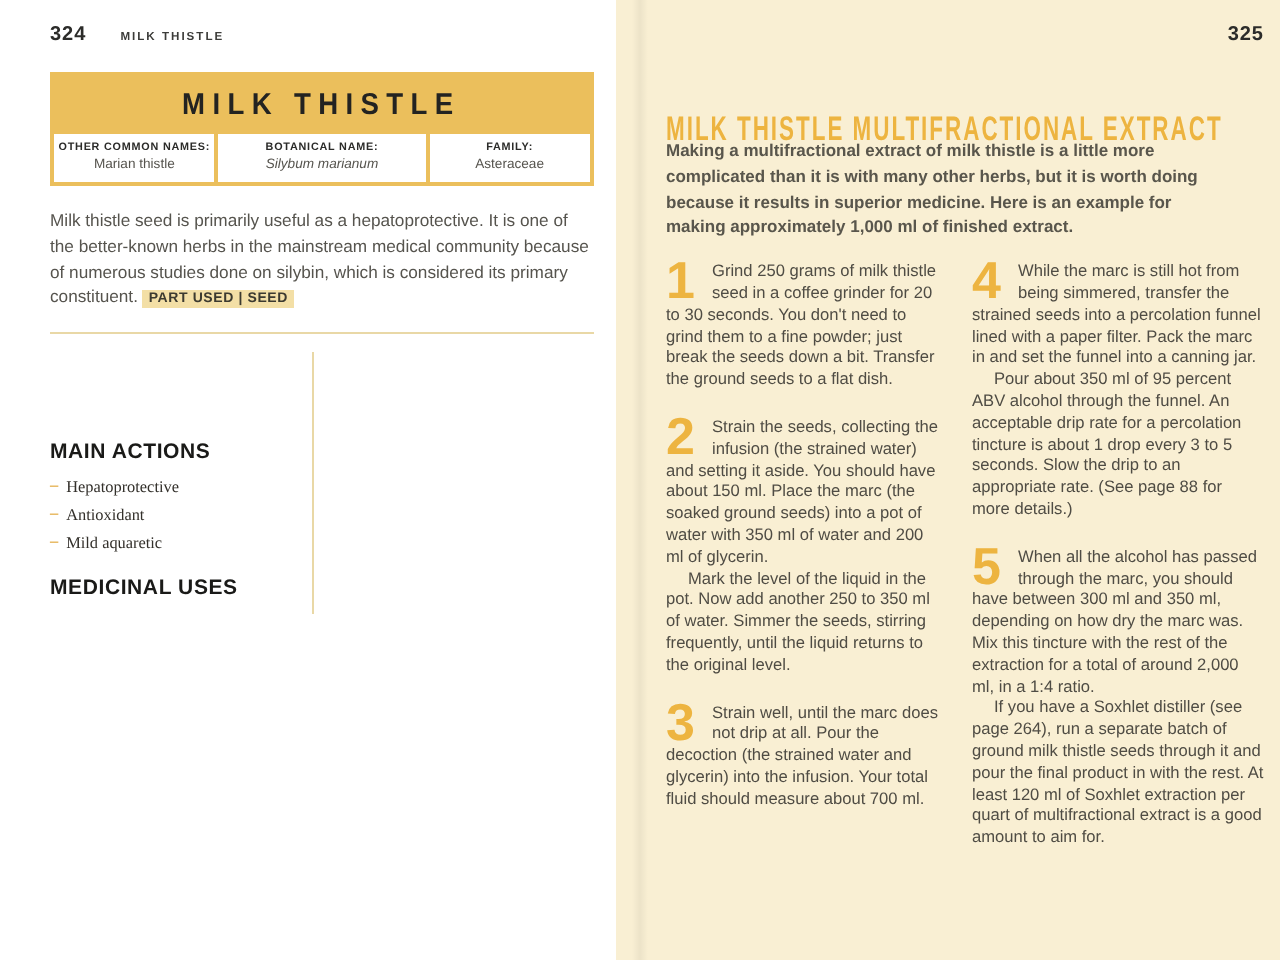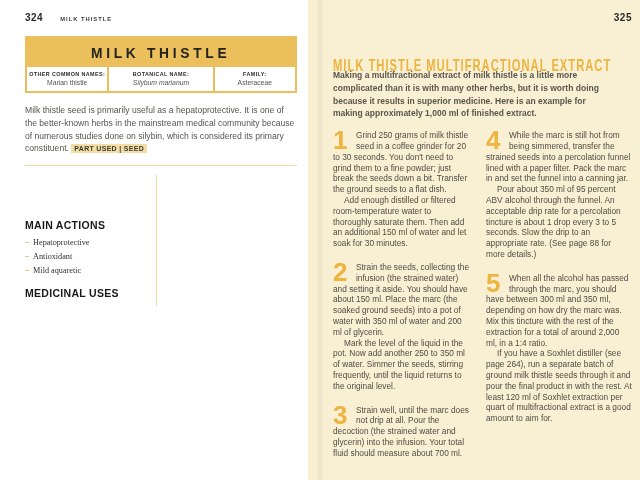--- a/index.html
+++ b/index.html
@@ -131,21 +131,20 @@
     <div class="rp-pagenum">325</div>
     <h2 class="rp-title">
       <span>MILK THISTLE MULTIFRACTIONAL EXTRACT</span>
     </h2>
     <p class="rp-intro">Making a multifractional extract of milk thistle is a little more complicated than it is with many other herbs, but it is worth doing because it results in superior medicine. Here is an example for making approximately 1,000 ml of finished extract.</p>
     <div class="steps">
       <div class="steps-col">
           <div class="step">
             <div class="step-num">1</div>
             <p class="para"><span>Grind 250 grams of milk thistle seed in a coffee grinder for 20 to 30 seconds. You don't need to grind them to a fine powder; just break the seeds down a bit. Transfer the ground seeds to a flat dish.</span></p>
-            <p class="para indent"><span>Add enough distilled or filtered room-temperature water to thoroughly saturate them. Then add an additional 150 ml of water and let soak for 30 minutes.</span></p>
           </div>
           <div class="step">
             <div class="step-num">2</div>
             <p class="para"><span>Strain the seeds, collecting the infusion (the strained water) and setting it aside. You should have about 150 ml. Place the marc (the soaked ground seeds) into a pot of water with 350 ml of water and 200 ml of glycerin.</span></p>
             <p class="para indent"><span>Mark the level of the liquid in the pot. Now add another 250 to 350 ml of water. Simmer the seeds, stirring frequently, until the liquid returns to the original level.</span></p>
           </div>
           <div class="step">
             <div class="step-num">3</div>
             <p class="para"><span>Strain well, until the marc does not drip at all. Pour the decoction (the strained water and glycerin) into the infusion. Your total fluid should measure about 700 ml.</span></p>
           </div>

